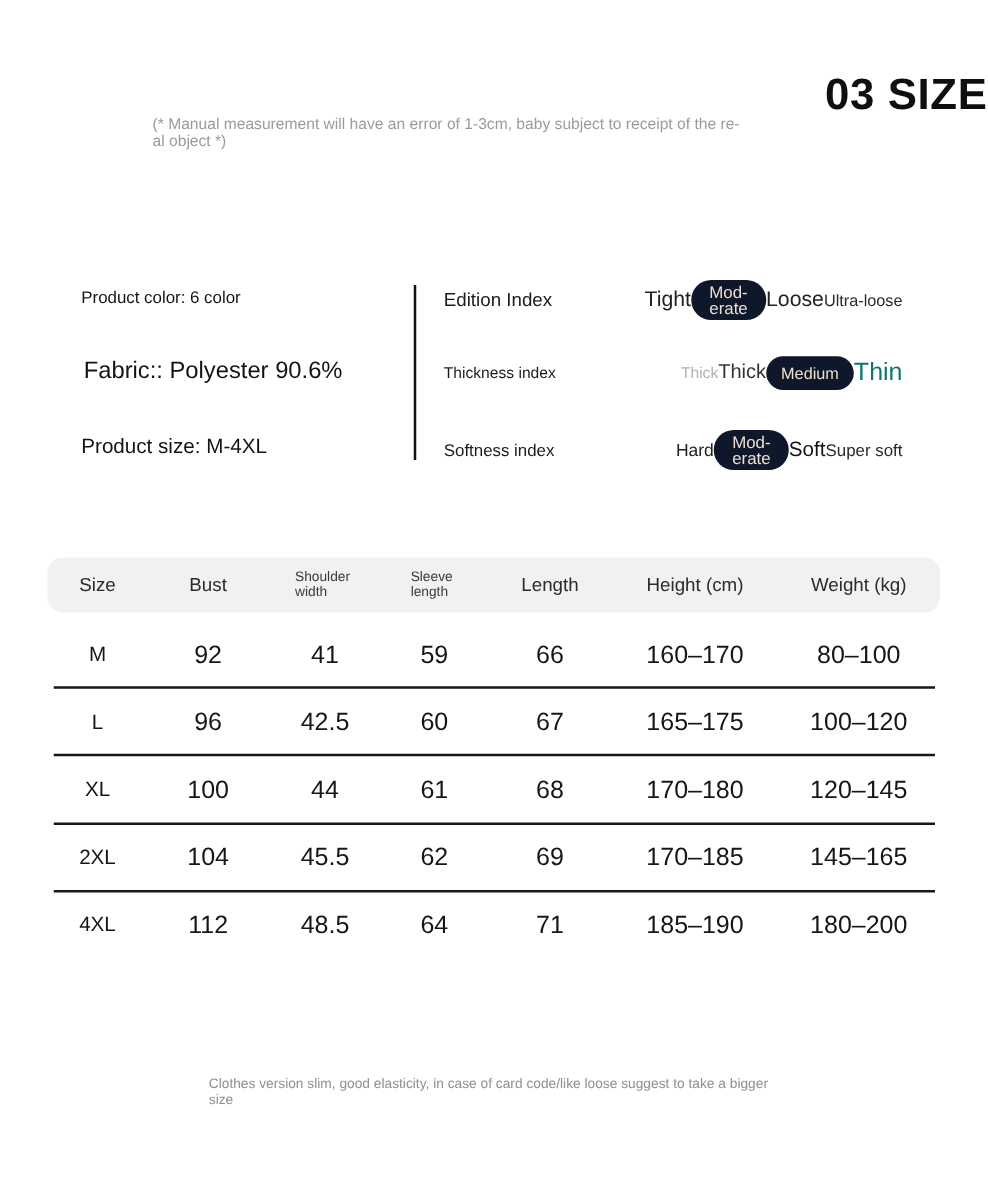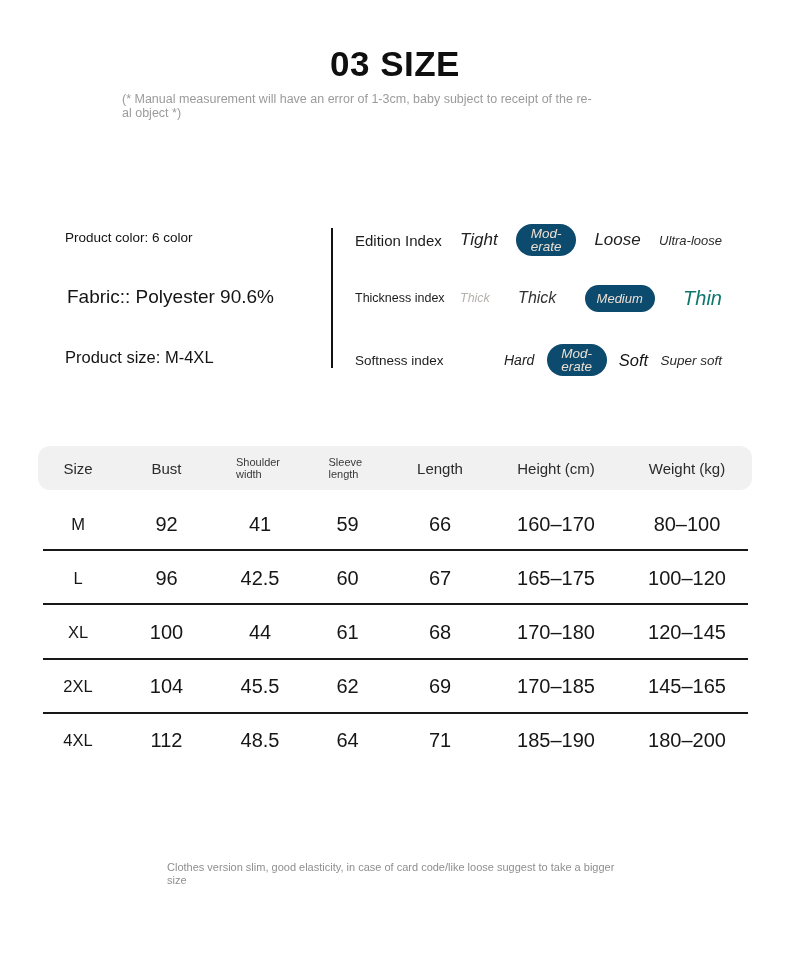--- a/index.html
+++ b/index.html
@@ -4,22 +4,22 @@
 <style>
   * { margin:0; padding:0; box-sizing:border-box; }
   html,body { background:#ffffff; }
   body {
     width:790px; height:963px; position:relative;
     font-family:"Liberation Sans", sans-serif; color:#161616; overflow:hidden;
   }
 
   
   .page-title {
-    position:absolute; top:44px; left:0; width:790px;
-    text-align:center; font-size:35px; font-weight:700; color:#0f0f0f; letter-spacing:.5px;
+    position:absolute; top:56px; left:0; width:790px;
+    text-align:right; font-size:35px; font-weight:700; color:#0f0f0f; letter-spacing:.5px;
   }
   .subtitle {
     position:absolute; top:93px; left:122px; width:570px;
     font-size:12.5px; line-height:13.5px; color:#9b9b9b;
   }
 
   
   .info-color  { position:absolute; top:230px; left:65px; font-size:13.5px; color:#141414; }
   .info-fabric { position:absolute; top:286px; left:67px; font-size:19px;   color:#141414; }
   .info-size   { position:absolute; top:348px; left:65px; font-size:16.5px; color:#141414; }
@@ -27,32 +27,32 @@
 
   
   .index-row { position:absolute; left:332px; width:458px; display:flex; align-items:center; }
   .row-edition   { top:221px; height:38px; }
   .row-thickness { top:281px; height:34px; }
   .row-softness  { top:341px; height:38px;gap:44px; }
   .index-label { width:128px; padding-left:23px; color:#1c1c1c; }
   .row-edition   .index-label { font-size:15px; }
   .row-thickness .index-label { font-size:12.5px; }
   .row-softness  .index-label { font-size:13.5px; }
-  .index-options { flex:1; display:flex; align-items:center; justify-content:space-between; padding-right:68px;font-style:italic; }
+  .index-options { flex:1; display:flex; align-items:center; justify-content:flex-end; padding-right:68px; }
   .opt { white-space:nowrap; }
   .opt-lg    { font-size:17px;   color:#222; }
   .opt-md    { font-size:16px;   color:#333; }
   .opt-md2   { font-size:16.5px; color:#141414; }
   .opt-sm    { font-size:13px;   color:#2a2a2a; }
   .opt-sm2   { font-size:14px;   color:#222; }
   .opt-sm3   { font-size:13.5px; color:#2a2a2a; }
   .opt-muted-sm { font-size:12.5px; color:#b5b1ac; }
   .opt-muted-md { font-size:20px;   color:#0f766e; }
   .pill {
-    background:#0c4a6e; color:#ecdfd2; text-align:center; border-radius:16px;
+    background:#0f172a; color:#ecdfd2; text-align:center; border-radius:16px;
   }
   .pill-2line { width:60px; padding:3px 7px; font-size:13.5px; line-height:13px; white-space:normal; }
   .pill-1line { padding:6px 12px; font-size:13px; border-radius:14px; }
 
   
   .table-head {
     position:absolute; top:446px; left:38px; width:714px; height:44px;
     background:#f1f1f1; border-radius:12px;
     display:grid; grid-template-columns:80px 97px 90px 85px 100px 132px 130px; align-items:center;
   }

